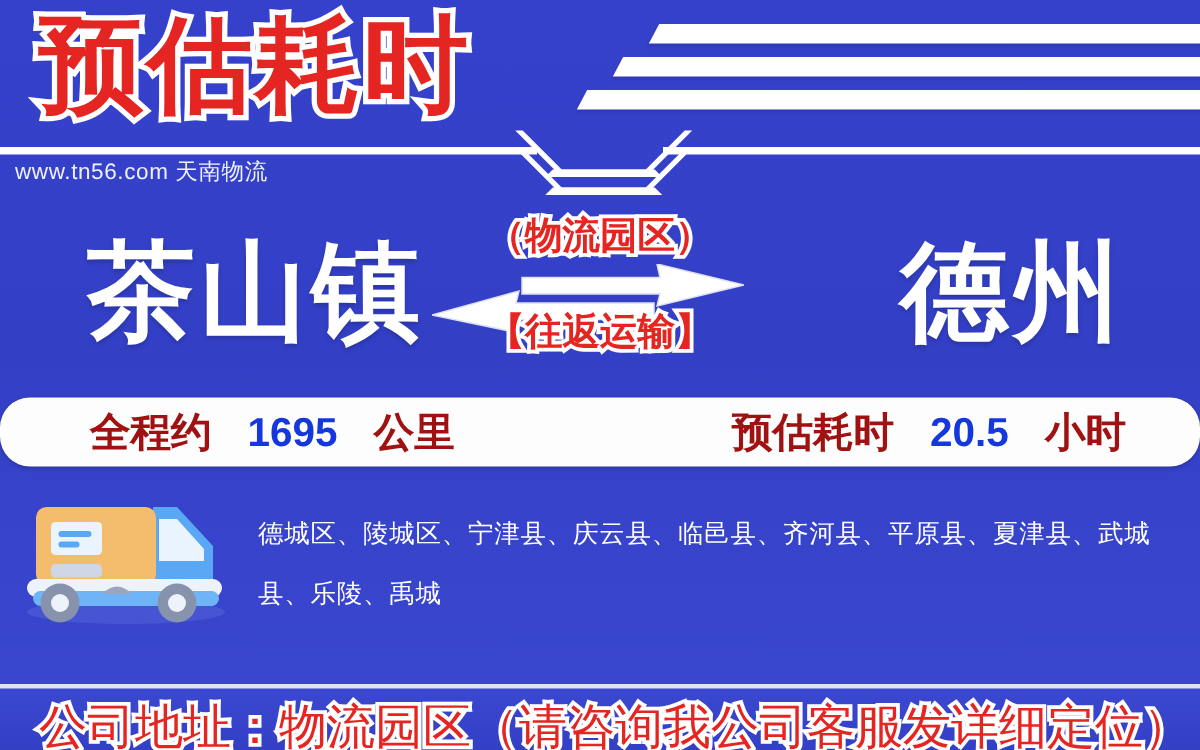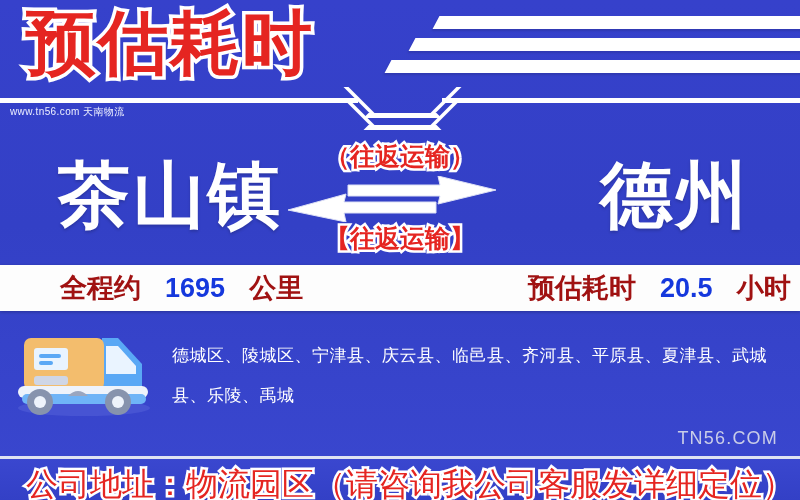--- a/index.html
+++ b/index.html
@@ -19,21 +19,21 @@
     position:absolute;left:26px;top:2px;
     font-size:70px;line-height:82px;font-weight:bold;
     color:#e52521;letter-spacing:2px;
     -webkit-text-stroke:7px #ffffff;
     paint-order:stroke fill;
     white-space:nowrap;
     z-index:6;
   }
   .hdr-sub{
     position:absolute;left:10px;top:105px;
-    font-size:10px;color:#eef0ff;letter-spacing:.4px;
+    font-size:15px;color:#eef0ff;letter-spacing:.4px;
     white-space:nowrap;z-index:6;
   }
 
   
   .stripe{
     position:absolute;background:#ffffff;
     transform-origin:left center;
     box-shadow:0 2px 2px rgba(0,0,0,.12);
     z-index:3;
   }
@@ -69,36 +69,37 @@
   .city.origin{left:58px;}
   .city.dest{left:556px;margin-left:44px;}
 
   .mid-top,.mid-bot{
     position:absolute;left:0;width:800px;text-align:center;
     font-size:25px;font-weight:bold;color:#e52521;
     -webkit-text-stroke:5px #ffffff;paint-order:stroke fill;
     white-space:nowrap;z-index:6;
   }
   .mid-top{top:140px;}
-  .mid-bot{top:222px;font-family:Liberation Mono, monospace;}
+  .mid-bot{top:204px;font-family:Liberation Mono, monospace;}
 
   
   .arrow-wrap{position:absolute;left:288px;top:176px;width:208px;height:46px;z-index:5;}
 
   
   .band{
     position:absolute;left:0;top:265px;width:800px;height:46px;
     background:#fdfdfd;z-index:7;
     box-shadow:0 1px 3px rgba(0,0,0,.25);
+    border-radius:20px;
   }
   .band .seg{position:absolute;top:5px;font-size:27px;font-weight:bold;white-space:nowrap;}
   .band .lbl{color:#a01212;}
   .band .num{color:#1538dd;}
   .seg-left{left:60px;}
-  .seg-right{left:488px;margin-left:40px;}
+  .seg-right{left:488px;}
   .band .sp{display:inline-block;width:9px;}
 
   
   .truck{position:absolute;left:8px;top:316px;width:158px;height:104px;z-index:6;}
 
   
   .dests{
     position:absolute;left:172px;top:336px;width:610px;
     font-size:17px;line-height:40px;color:#ffffff;font-weight:500;
     letter-spacing:.5px;z-index:6;
@@ -138,21 +139,21 @@
   <div class="chev-r c1"></div>
   <div class="chev c2"></div>
   <div class="chev-r c2"></div>
 
   <div class="hdr-title">预估耗时</div>
   <div class="hdr-sub">www.tn56.com 天南物流</div>
 
   <div class="city origin">茶山镇</div>
   <div class="city dest">德州</div>
 
-  <div class="mid-top">（往返运输）</div>
+  <div class="mid-top">（物流园区）</div>
   <div class="mid-bot">【往返运输】</div>
 
   <div class="arrow-wrap">
     <svg width="208" height="46" viewBox="0 0 208 46">
       <polygon points="208,14 150,0 152,9 60,9 60,20 152,20 150,28" fill="#ffffff" stroke="#dde0f5" stroke-width="1"></polygon>
       <polygon points="0,34 58,46 56,37 148,37 148,26 56,26 58,18" fill="#ffffff" stroke="#dde0f5" stroke-width="1"></polygon>
     </svg>
   </div>
 
   <div class="band">
@@ -187,19 +188,18 @@
       <path d="M60 80 q10 -10 20 0 z" fill="#9aa6bf"></path>
       <circle cx="32" cy="86" r="13" fill="#8793ad"></circle>
       <circle cx="32" cy="86" r="6" fill="#eef3fb"></circle>
       <circle cx="110" cy="86" r="13" fill="#8793ad"></circle>
       <circle cx="110" cy="86" r="6" fill="#eef3fb"></circle>
     </svg>
   </div>
 
   <div class="dests">德城区、陵城区、宁津县、庆云县、临邑县、齐河县、平原县、夏津县、武城县、乐陵、禹城</div>
 
-  <div class="watermark">TN56.COM</div>
 
   <div class="footer"></div>
   <div class="foot-rule"></div>
   <div class="foot-text">公司地址：物流园区（请咨询我公司客服发详细定位）</div>
 
 </div>
 
 </body></html>

